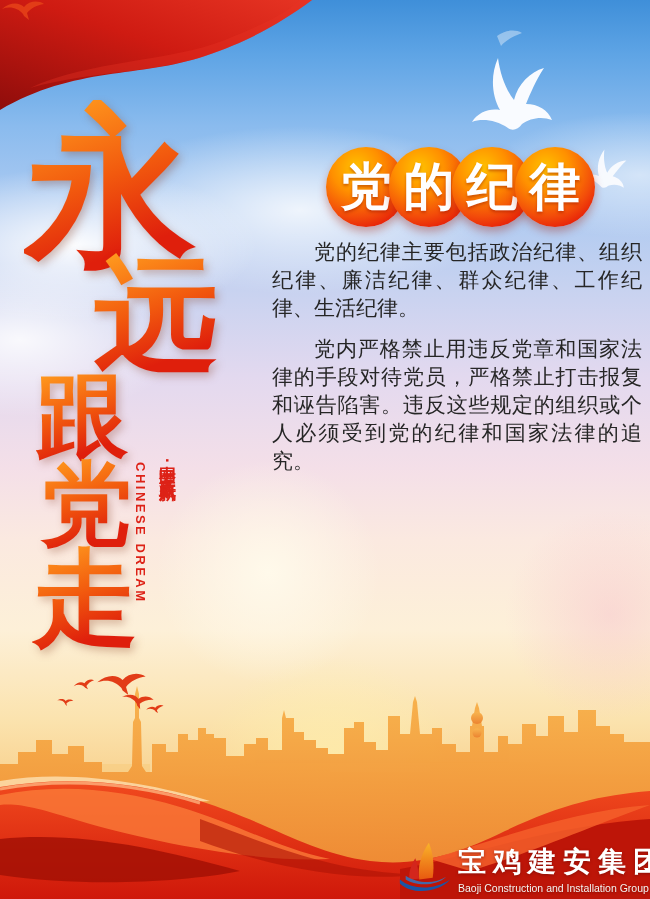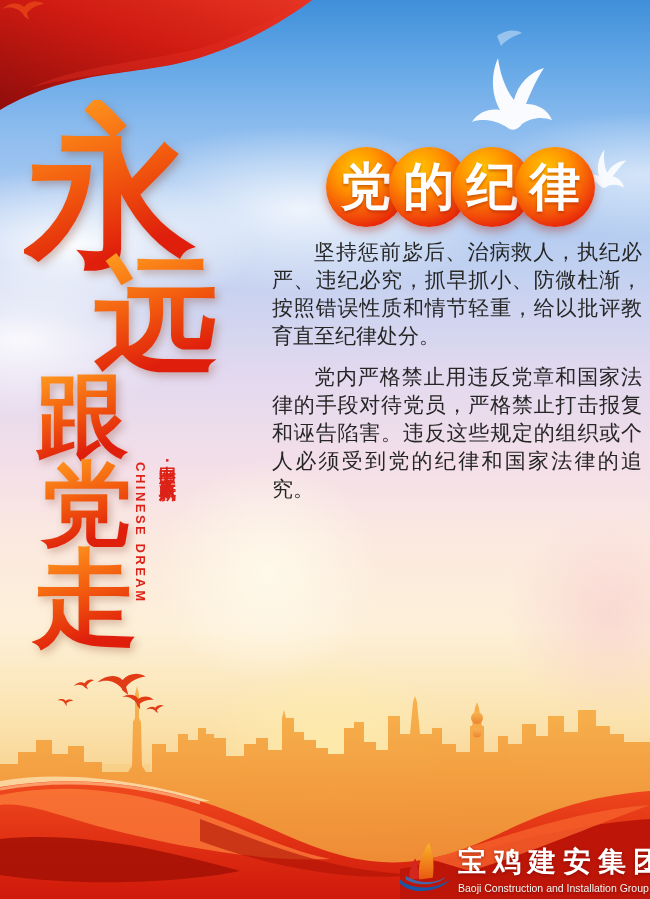--- a/index.html
+++ b/index.html
@@ -141,21 +141,21 @@
   <div class="tagline-en">CHINESE DREAM</div>
 
   <div class="badge">
     <span class="bubble">党</span>
     <span class="bubble">的</span>
     <span class="bubble">纪</span>
     <span class="bubble">律</span>
   </div>
 
   <div class="body-text">
-    <p>坚持惩前毖后、治病救人，执纪必严、违纪必究，抓早抓小、防微杜渐，按照错误性质和情节轻重，给以批评教育直至纪律处分。</p>
+    <p>党的纪律主要包括政治纪律、组织纪律、廉洁纪律、群众纪律、工作纪律、生活纪律。</p>
     <p>党内严格禁止用违反党章和国家法律的手段对待党员，严格禁止打击报复和诬告陷害。违反这些规定的组织或个人必须受到党的纪律和国家法律的追究。</p>
   </div>
 
   <svg class="layer fg-layer" viewBox="0 0 650 899">
     <defs>
       <linearGradient id="ribMain" x1="0" y1="0" x2="0" y2="1">
         <stop offset="0" stop-color="#f14a1e"></stop>
         <stop offset="1" stop-color="#cf180a"></stop>
       </linearGradient>
     </defs>

